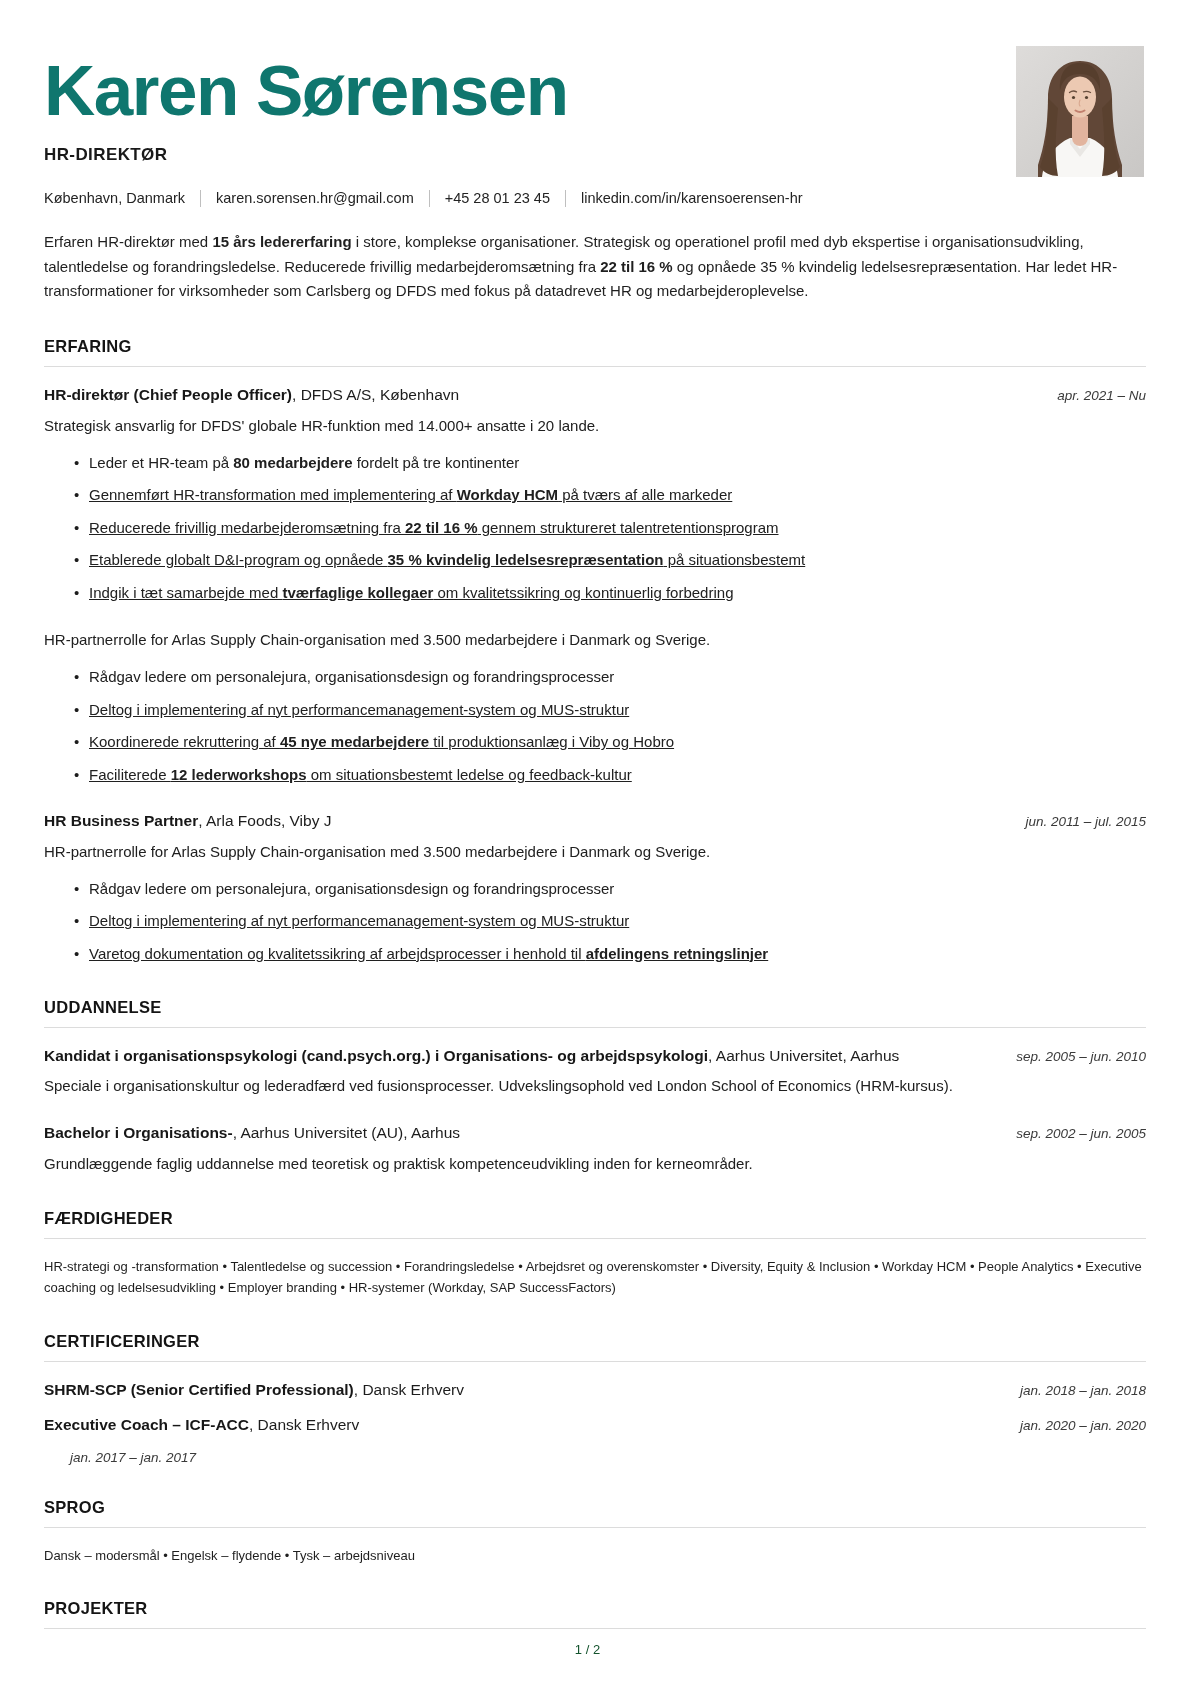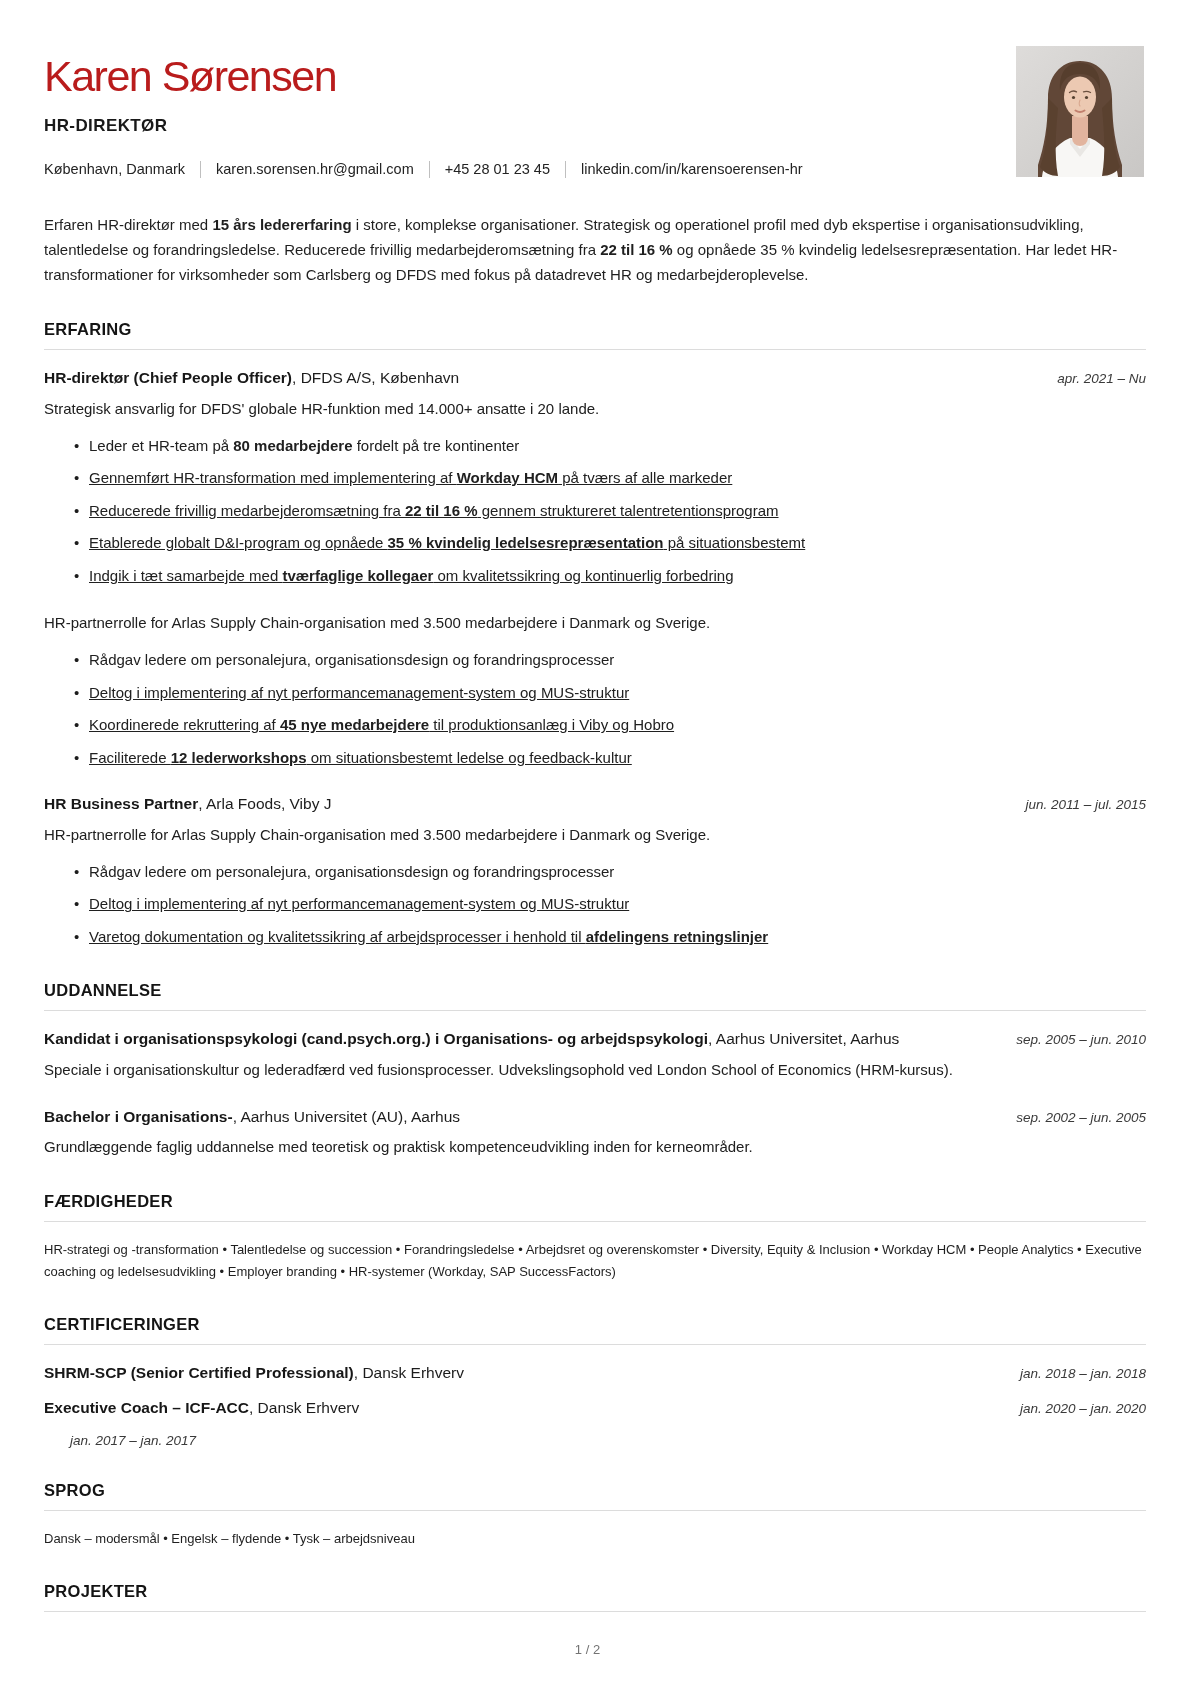--- a/index.html
+++ b/index.html
@@ -20,23 +20,23 @@
   
   .header { position:relative; min-height:150px; }
   .photo {
     position:absolute; top:6px; right:2px;
     width:128px; height:131px;
     overflow:hidden;
   }
   .photo svg { display:block; }
   h1.name {
     margin:0; padding-top:14px;
-    font-size:43px; line-height:1.04;
-    font-weight:400; letter-spacing:-1.5px;
-    color:#b91c1c;
+    font-size:71px; line-height:1.04;
+    font-weight:700; letter-spacing:-1.5px;
+    color:#0f766e;
   }
   .job-title {
     margin-top:17px;
     font-size:17px; font-weight:700;
     letter-spacing:.4px; color:#191919;
   }
   .contact {
     margin-top:25px;
     display:flex; align-items:flex-start;
     font-size:14.5px; color:#232323;
@@ -87,21 +87,21 @@
     position:absolute; left:0; top:0;
     font-size:15px; color:#1c1c1c;
   }
   b, .rich b { font-weight:700; }
   .inline-list { font-size:13px; line-height:1.65; color:#1f1f1f; }
   .cert-entry + .cert-entry { margin-top:13px; }
   
   .footer {
     position:absolute; left:0; right:15px; bottom:26px;
     text-align:center;
-    font-size:13px; color:#737373;
+    font-size:13px; color:#14532d;
   }
 </style>
 </head>
 <body>
 
 <div class="page">
 
   <div class="header">
     <figure class="photo" style="margin:0">
       <svg viewBox="0 0 128 131" width="128" height="131" aria-hidden="true">

